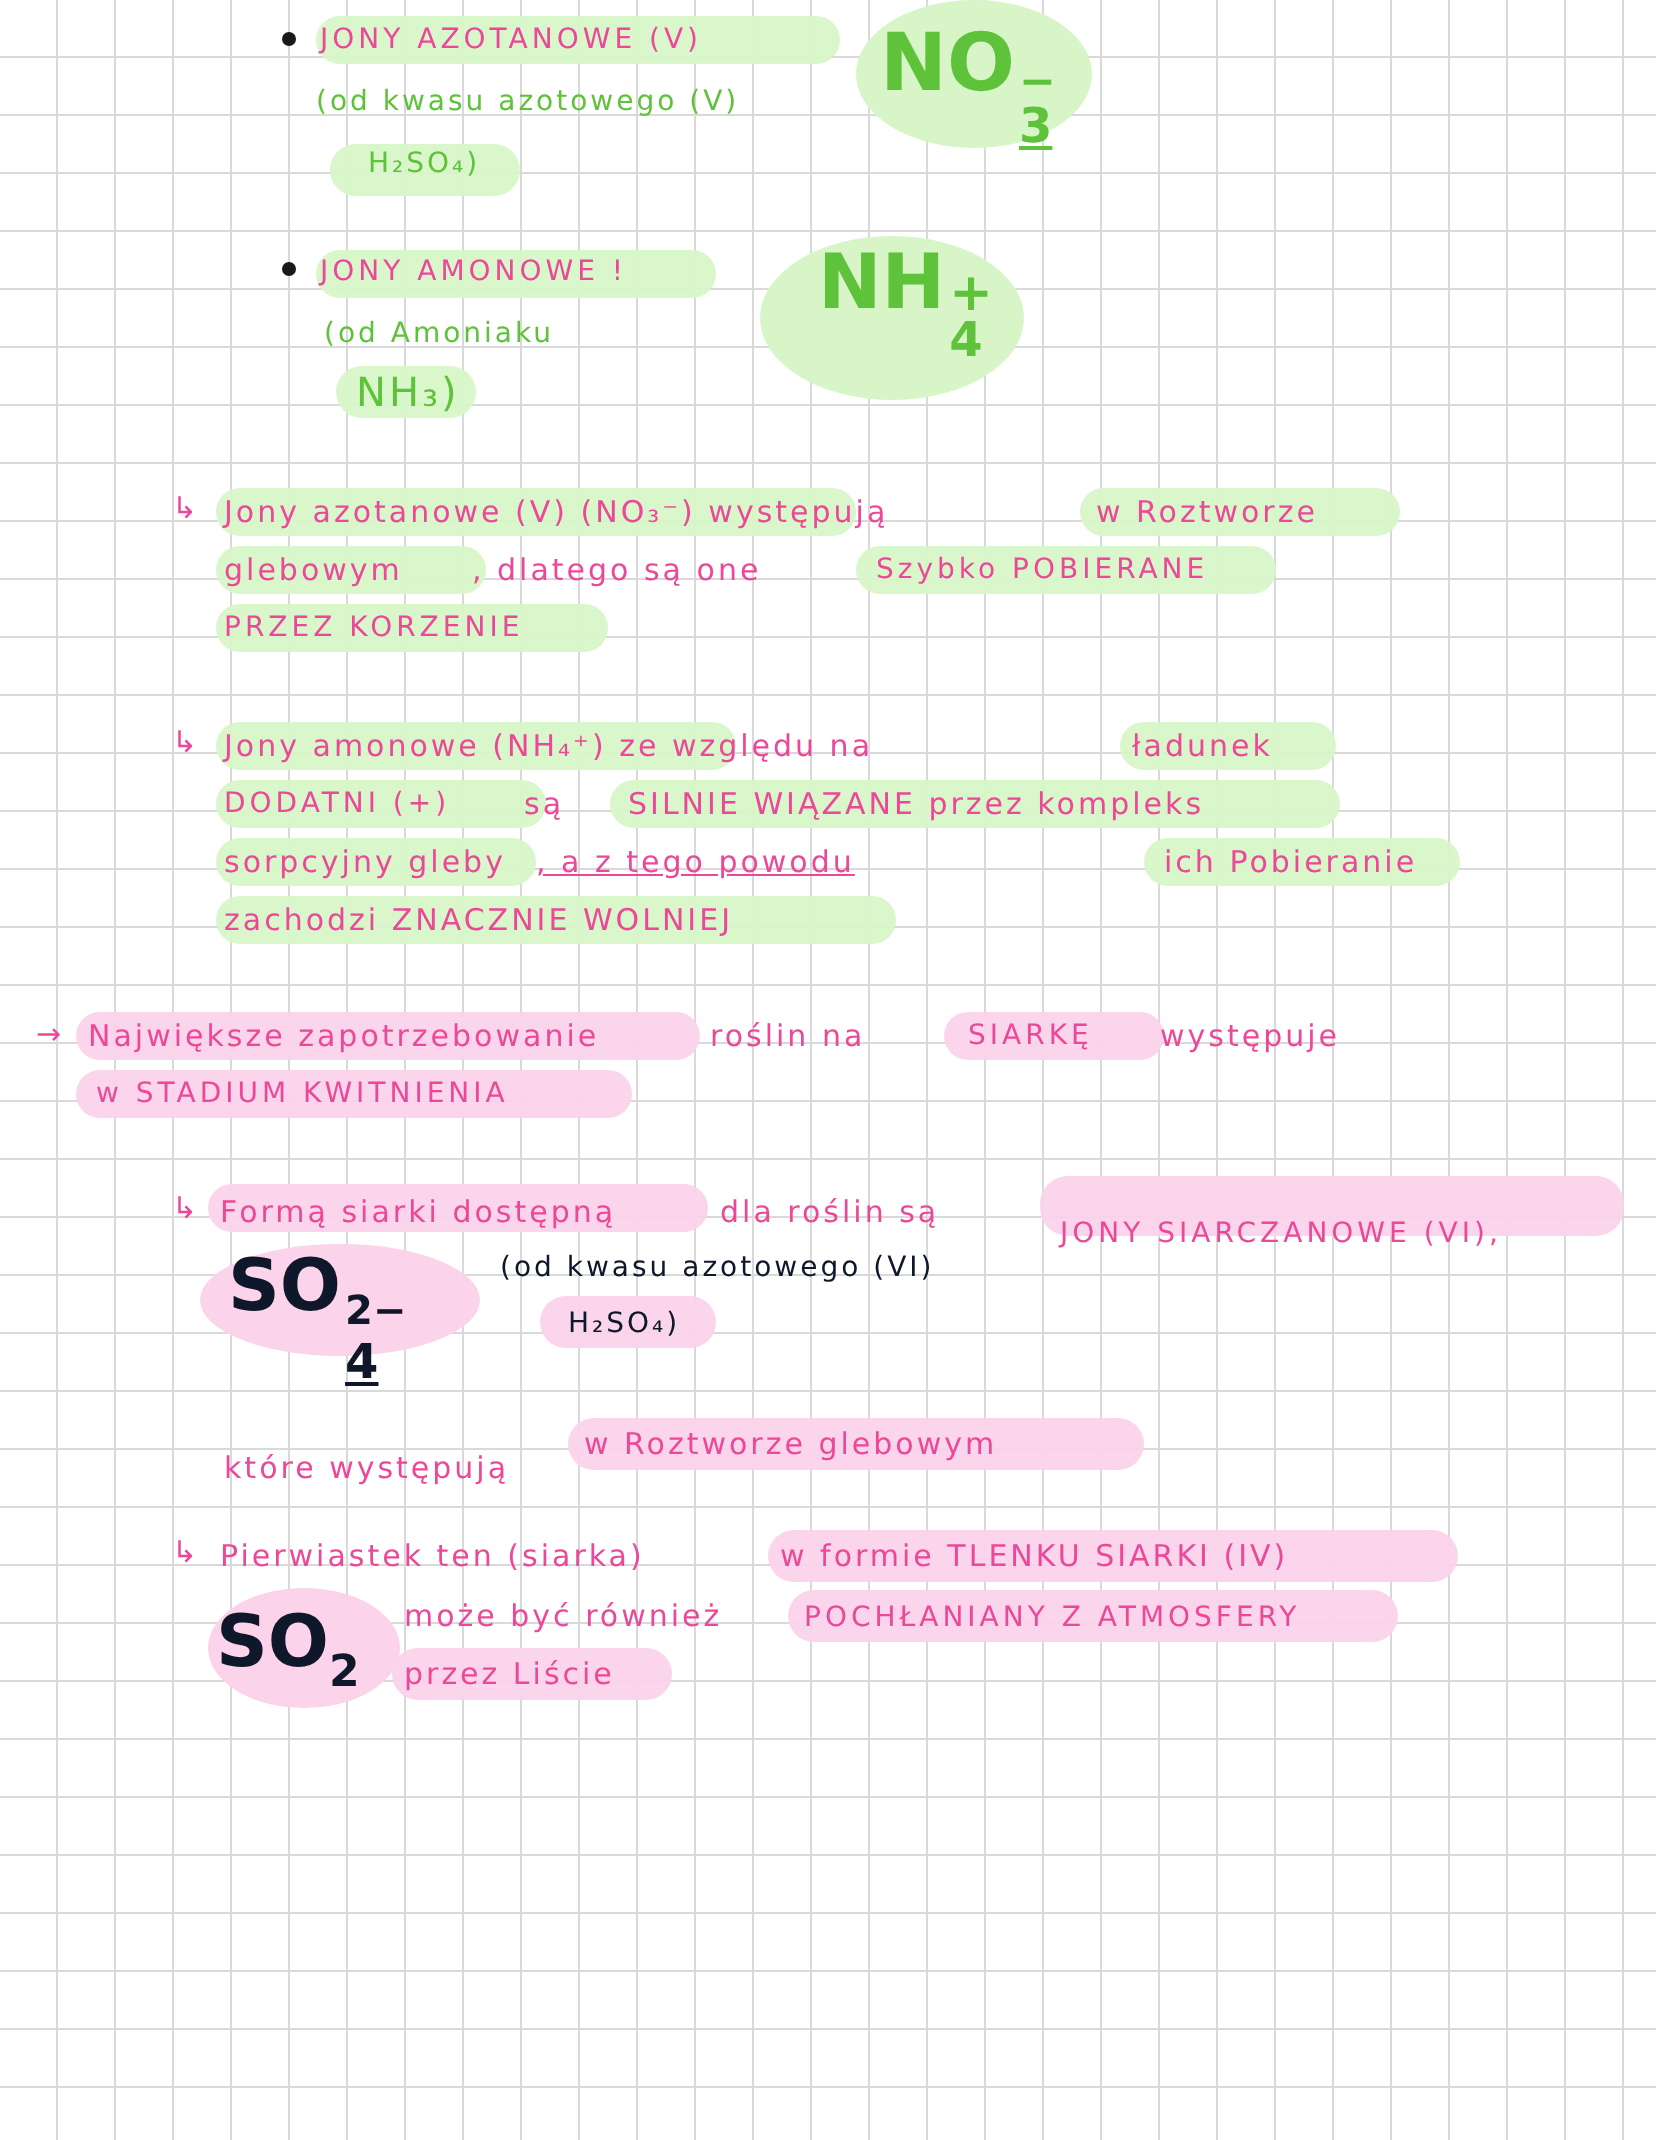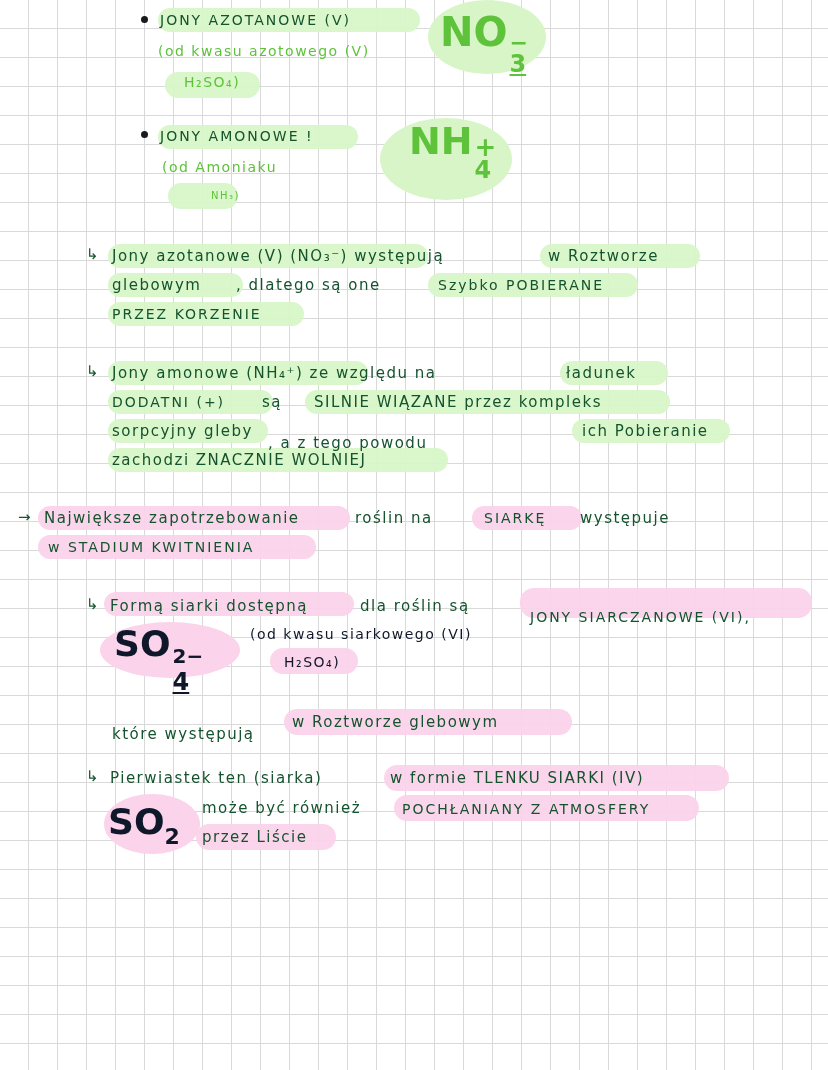--- a/index.html
+++ b/index.html
@@ -6,21 +6,21 @@
   body {
     width: 828px; height: 1070px; position: relative; overflow: hidden;
     background-color: #ffffff;
     background-image:
       linear-gradient(to right, #d9d9d9 1px, transparent 1px),
       linear-gradient(to bottom, #d9d9d9 1px, transparent 1px);
     background-size: 29px 29px;
     background-position: -1px -1px;
     font-family: "DejaVu Sans", sans-serif;
   }
-  .t { position: absolute; white-space: nowrap; font-size: 15px; letter-spacing: 1.5px; color: #14532d; line-height: 20px; }
+  .t { position: absolute; white-space: nowrap; font-size: 15px; letter-spacing: 1.5px; color: #ec4899; line-height: 20px; }
   .caps { font-size: 14px; letter-spacing: 2px; }
   .g { color: #5ec23a; }
   .p { color: #0f172a; }
   .hl-g { position: absolute; background: #d8f5c8; border-radius: 14px; opacity: .95; }
   .hl-p { position: absolute; background: #fbd3ea; border-radius: 14px; opacity: .95; }
   .blob-g { position: absolute; background: #d8f5c8; border-radius: 50%; }
   .blob-p { position: absolute; background: #fbd3ea; border-radius: 50%; }
   .formula { position: absolute; font-family: "DejaVu Sans", sans-serif; font-weight: bold; white-space: nowrap; line-height: 1; }
   .bullet { position: absolute; width: 7px; height: 7px; border-radius: 50%; background: #1a1a1a; }
 </style>
@@ -46,21 +46,21 @@
 </div>
 
 <div>
   <div class="hl-g" style="left:158px;top:125px;width:200px;height:24px;"></div>
   <div class="hl-g" style="left:168px;top:183px;width:70px;height:26px;"></div>
   <div class="blob-g" style="left:380px;top:118px;width:132px;height:82px;"></div>
 
   <div class="bullet" style="left:141px;top:131px;"></div>
   <div class="t caps" style="left:160px;top:126px;">JONY AMONOWE !</div>
   <div class="t g" style="left:162px;top:157px;font-size:14px;">(od Amoniaku</div>
-  <div class="t g" style="left:178px;top:186px;font-size:10px;margin-left:33px;">NH₃)</div>
+  <div class="t g" style="left:178px;top:186px;font-size:20px;">NH₃)</div>
 
   <div class="formula g" style="left:398px;top:122px;font-size:38px;margin-left:11px;">
     <span>NH</span><span style="display:inline-block;position:relative;width:22px;">
       <span style="position:absolute;left:2px;top:-20px;font-size:26px;">+</span>
       <span style="position:absolute;left:2px;top:4px;font-size:24px;">4</span>
     </span>
   </div>
 </div>
 
 <div>
@@ -88,21 +88,21 @@
   <div class="hl-g" style="left:572px;top:419px;width:158px;height:24px;"></div>
   <div class="hl-g" style="left:108px;top:448px;width:340px;height:24px;"></div>
 
   <div class="t" style="left:86px;top:361px;">↳</div>
   <div class="t" style="left:112px;top:363px;">Jony amonowe (NH₄⁺) ze względu na</div>
   <div class="t" style="left:566px;top:363px;">ładunek</div>
   <div class="t caps" style="left:112px;top:392px;">DODATNI (+)</div>
   <div class="t" style="left:262px;top:392px;">są</div>
   <div class="t" style="left:314px;top:392px;">SILNIE WIĄZANE przez kompleks</div>
   <div class="t" style="left:112px;top:421px;">sorpcyjny gleby</div>
-  <div class="t" style="left:268px;top:433px;">, a z tego powodu</div>
+  <div class="t" style="left:268px;top:421px;text-decoration:underline;">, a z tego powodu</div>
   <div class="t" style="left:582px;top:421px;">ich Pobieranie</div>
   <div class="t" style="left:112px;top:450px;">zachodzi ZNACZNIE WOLNIEJ</div>
 </div>
 
 <div>
   <div class="hl-p" style="left:38px;top:506px;width:312px;height:24px;"></div>
   <div class="hl-p" style="left:472px;top:506px;width:110px;height:24px;"></div>
   <div class="hl-p" style="left:38px;top:535px;width:278px;height:24px;"></div>
 
   <div class="t" style="left:18px;top:507px;">→</div>
@@ -124,21 +124,21 @@
   <div class="t" style="left:110px;top:596px;">Formą siarki dostępną</div>
   <div class="t" style="left:360px;top:596px;">dla roślin są</div>
   <div class="t caps" style="left:530px;top:596px;margin-top:11px;">JONY SIARCZANOWE (VI),</div>
 
   <div class="formula p" style="left:114px;top:626px;font-size:36px;">
     <span>SO</span><span style="display:inline-block;position:relative;width:34px;">
       <span style="position:absolute;left:2px;top:-10px;font-size:20px;">2−</span>
       <span style="position:absolute;left:2px;top:14px;font-size:24px;text-decoration:underline;">4</span>
     </span>
   </div>
-  <div class="t p" style="left:250px;top:624px;font-size:14px;">(od kwasu siarkowego (VI)</div>
+  <div class="t p" style="left:250px;top:624px;font-size:14px;">(od kwasu azotowego (VI)</div>
   <div class="t p" style="left:284px;top:652px;font-size:14px;">H₂SO₄)</div>
 
   <div class="t" style="left:112px;top:712px;margin-top:12px;">które występują</div>
   <div class="t" style="left:292px;top:712px;">w Roztworze glebowym</div>
 </div>
 
 <div>
   <div class="hl-p" style="left:384px;top:765px;width:345px;height:26px;"></div>
   <div class="blob-p" style="left:104px;top:794px;width:96px;height:60px;"></div>
   <div class="hl-p" style="left:394px;top:795px;width:305px;height:26px;"></div>

